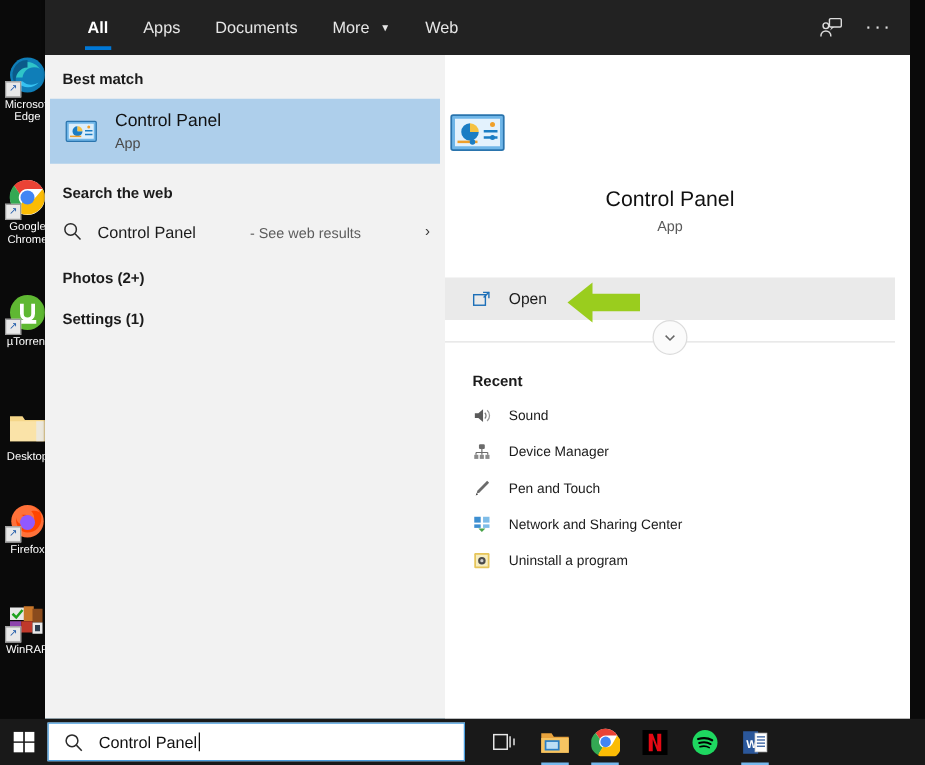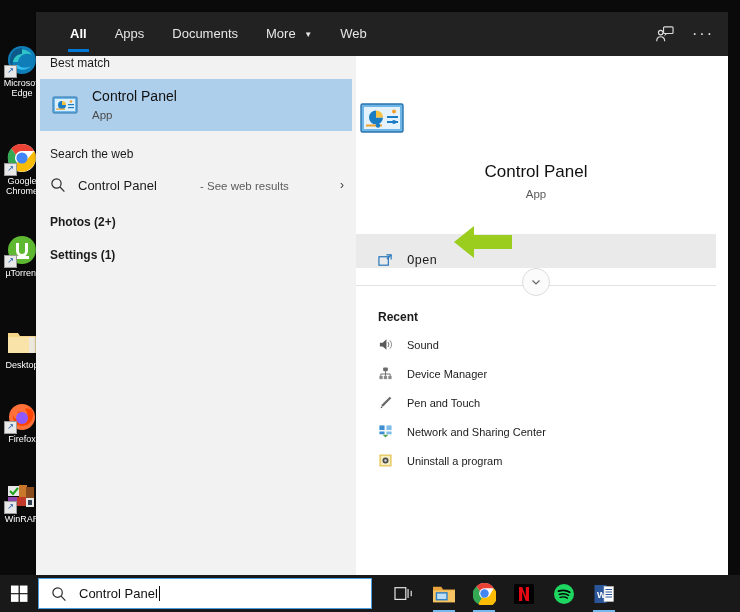--- a/index.html
+++ b/index.html
@@ -26,21 +26,21 @@
   }
   .desk-label { display: block; width: 40px; overflow: hidden; }
   .shortcut-badge {
     position: absolute; left: -2px; bottom: -2px; width: 11px; height: 11px;
     background: #e8e8e8; border: 1px solid #9c9c9c;
     font-size: 8px; line-height: 9px; color: #1a57a8; text-align: center;
   }
 
   
   #panel {
-    position: absolute; left: 36px; top: 12px; width: 604px; height: 575px;
+    position: absolute; left: 36px; top: 0; width: 604px; height: 575px;
     background: #0369a1;
     box-shadow: 0 0 2px rgba(0,0,0,.5);
   }
   #panel-header {
     position: absolute; left: 0; top: 0; width: 692px; height: 44px;
     background: #222222;
   }
   .tabs { position: absolute; left: 20px; top: 0; height: 44px; display: flex; align-items: center; }
   .tab {
     position: relative; color: #e6e6e6; font-size: 13px;
@@ -56,22 +56,22 @@
 
   .header-right { position: absolute; right: 14px; top: 0; height: 44px; display: flex; align-items: center; gap: 18px; }
   .hdr-btn { color: #e0e0e0; display: flex; align-items: center; justify-content: center; cursor: default; }
 
   
   #results {
     position: absolute; left: 0; top: 44px; width: 320px; height: 531px;
     background: #f2f2f2;
   }
   .section-head {
-    font-size: 12px; font-weight: normal; color: #1b1b1b;
-    padding: 0 0 7px 14px;
+    font-size: 12px; font-weight: bold; color: #1b1b1b;
+    padding: 12px 0 7px 14px;
   }
   .best-row {
     margin: 2px 4px 0 4px; height: 52px; display: flex; align-items: center;
     background: #aecfeb; padding-left: 10px; cursor: default;
   }
   .best-text { margin-left: 12px; line-height: 1.25; }
   .best-title { font-size: 14px; color: #111111; }
   .best-sub { font-size: 11.5px; color: #4a4a4a; margin-top: 2px; }
 
   .web-row {
@@ -88,22 +88,22 @@
   #preview {
     position: absolute; left: 320px; top: 44px; width: 372px; height: 531px;
     background: #ffffff;
   }
   #preview-inner { position: absolute; left: 0; top: 0; right: 12px; bottom: 0; background: #ffffff; }
   .prev-hero { text-align: center; padding-top: 36px; }
   .prev-title { font-size: 17px; color: #111111; margin-top: 18px; }
   .prev-sub { font-size: 11.5px; color: #5a5a5a; margin-top: 6px; }
 
   .action-row {
-    margin-top: 34px; height: 34px; display: flex; align-items: flex-end;
-    padding-left: 22px; background: #eaeaea; cursor: default; font-family: Liberation Mono, monospace;
+    margin-top: 34px; height: 34px; display: flex; align-items: center;
+    padding-left: 22px; background: #eaeaea; cursor: default;
   }
   .action-label { margin-left: 14px; font-size: 12.5px; color: #1b1b1b; }
 
   .divider-wrap { position: relative; height: 34px; }
   .divider { position: absolute; left: 0; right: 0; top: 17px; height: 1px; background: #e2e2e2; }
   .expander {
     position: absolute; left: 50%; top: 0; transform: translateX(-50%);
     width: 26px; height: 26px; border-radius: 50%;
     background: #fbfbfb; border: 1px solid #dcdcdc;
     display: flex; align-items: center; justify-content: center; cursor: default;

